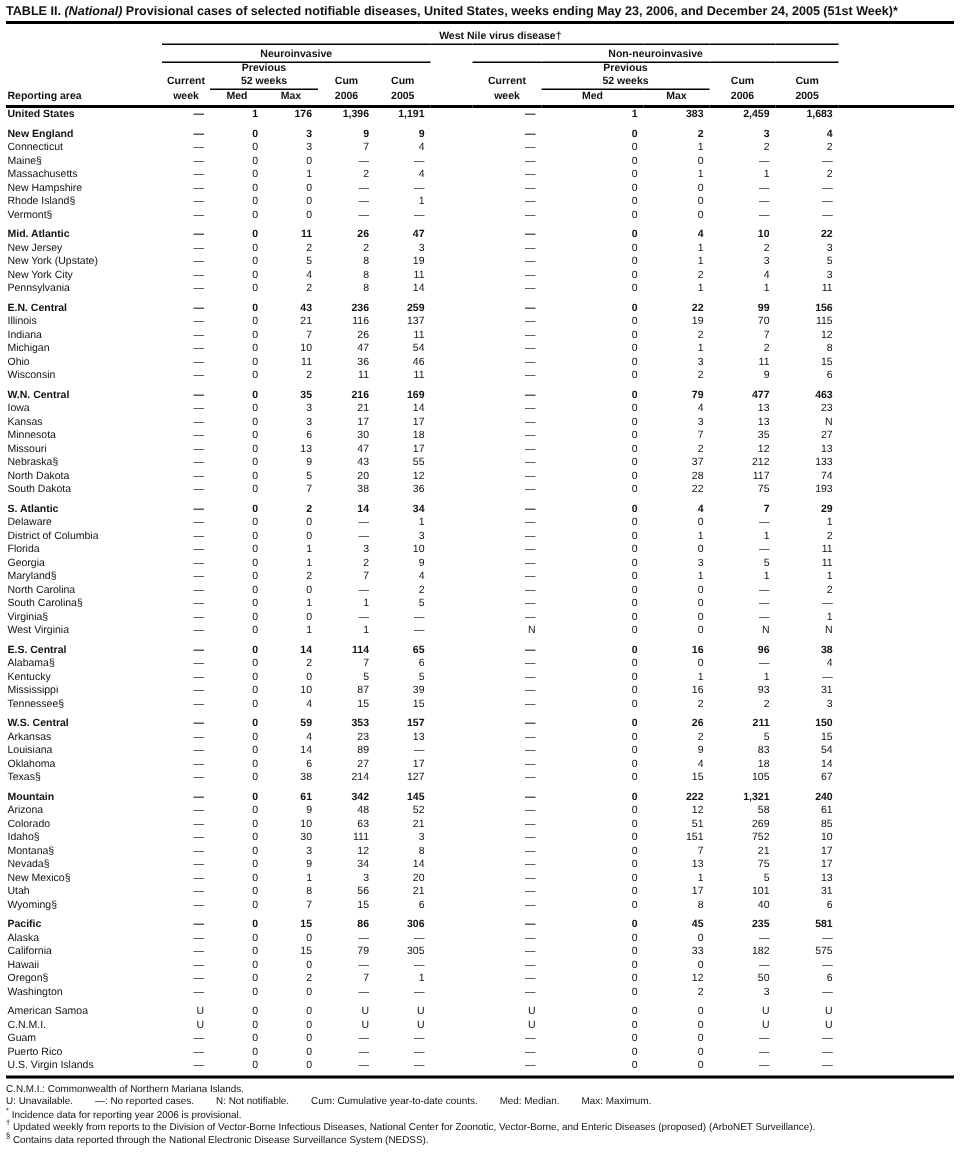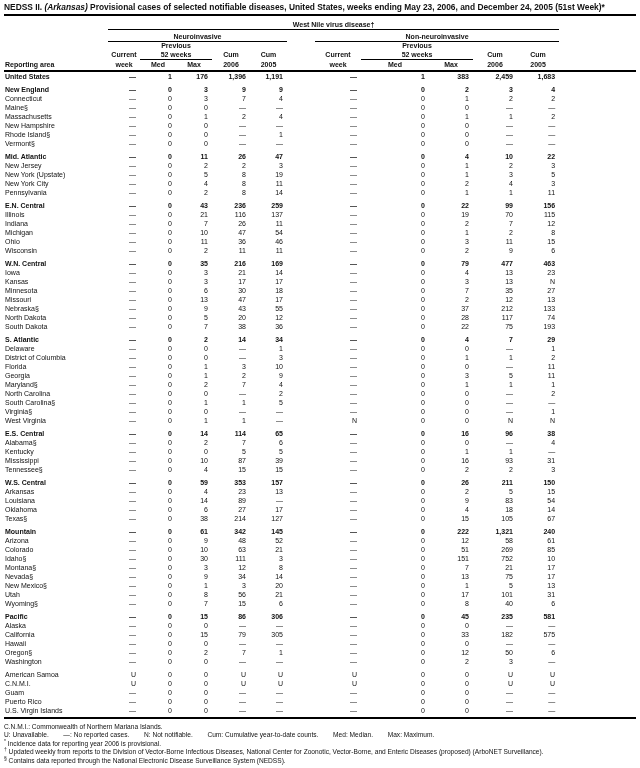--- a/index.html
+++ b/index.html
@@ -39,21 +39,21 @@
   }
   .fn{white-space:pre-wrap;}
   .fn.hang{padding-left:4px;text-indent:-4px;}
   .fn .sup{font-size:5px;vertical-align:super;line-height:0;}
 </style>
 </head>
 <body>
 
 <div class="page">
 
-  <div class="title"><span>NEDSS II. </span><span class="ital">(Arkansas)</span><span> Provisional cases of selected notifiable diseases, United States, weeks ending May 23, 2006, and December 24, 2005 (51st Week)*</span></div>
+  <div class="title"><span>TABLE II. </span><span class="ital">(National)</span><span> Provisional cases of selected notifiable diseases, United States, weeks ending May 23, 2006, and December 24, 2005 (51st Week)*</span></div>
 
   <table class="tbl">
     <colgroup>
       <col style="width:104px">
         <col style="width:32px">
         <col style="width:36px">
       <col style="width:36px">
         <col style="width:38px">
         <col style="width:37px">
       <col style="width:28px">

